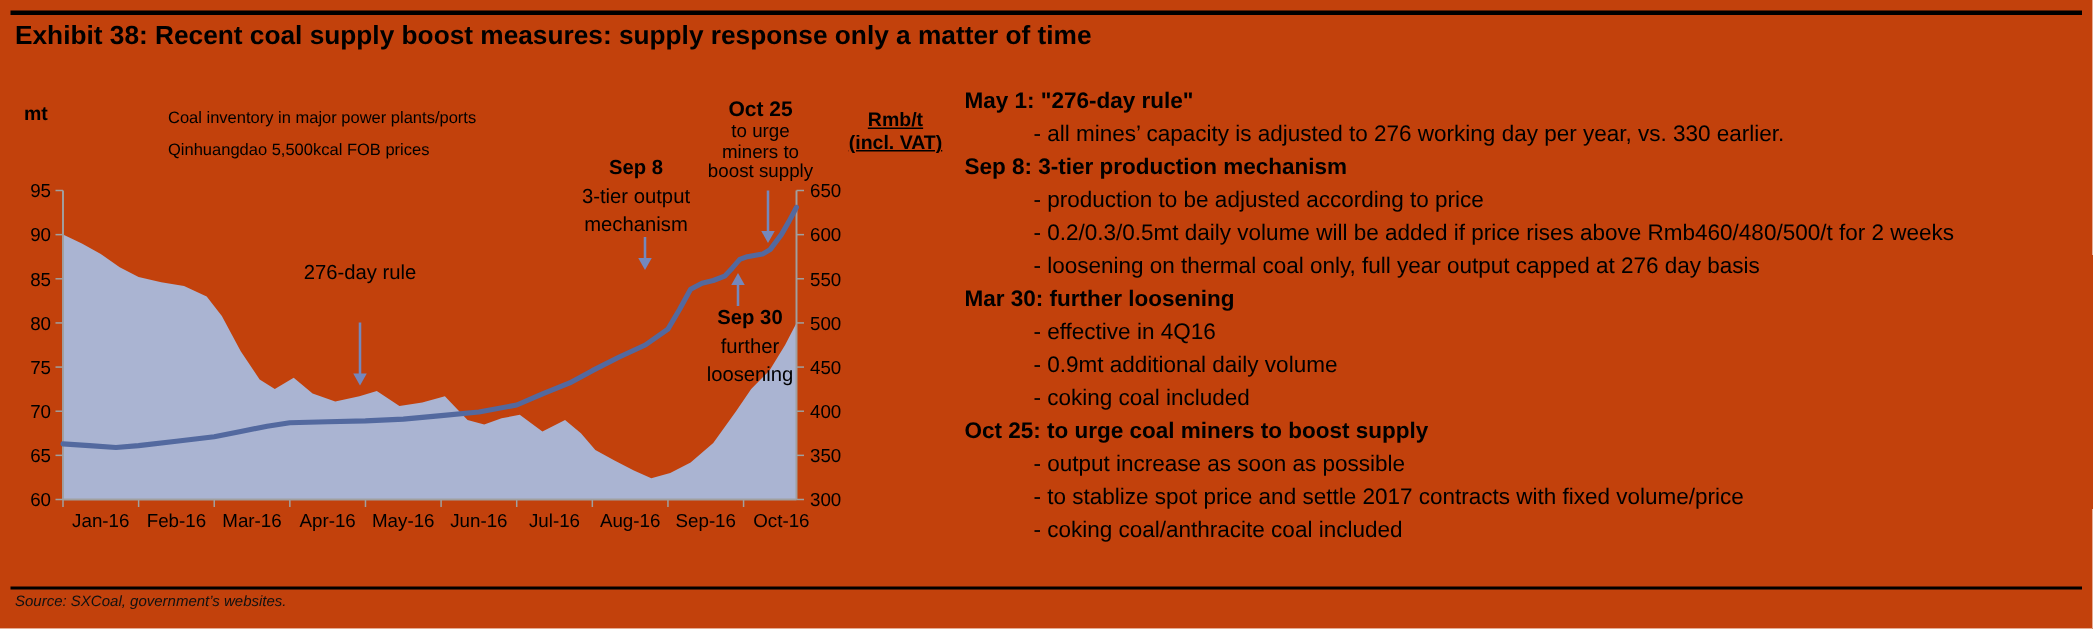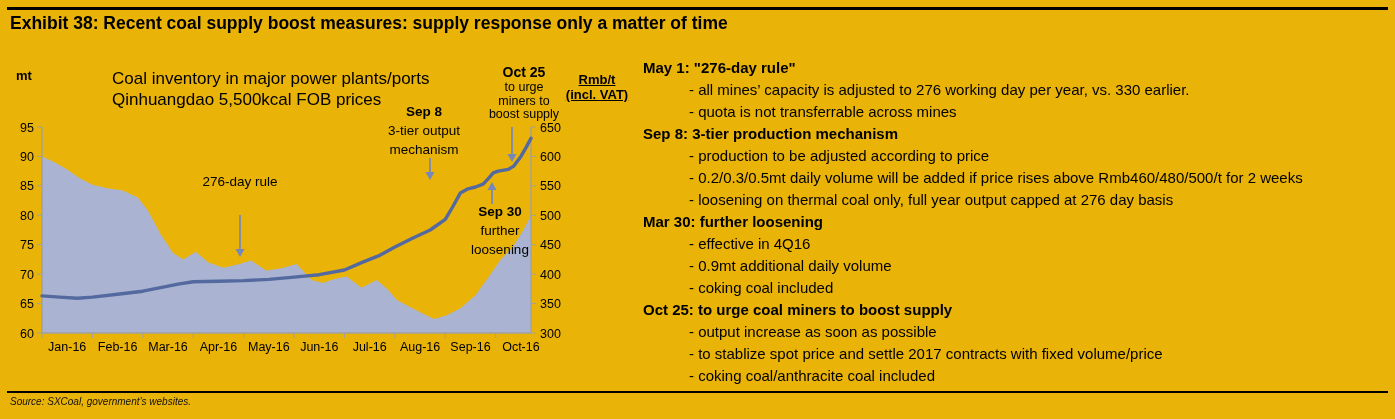--- a/index.html
+++ b/index.html
@@ -1,35 +1,35 @@
 <!DOCTYPE html>
 <html><head>
 <meta charset="utf-8">
 <style>
   html,body{margin:0;padding:0;background:#ffffff;}
-  .page{position:relative;width:1395px;height:419px;background:#eab308;overflow:hidden;
+  .page{position:relative;width:1395px;height:419px;background:#c2410c;overflow:hidden;
         font-family:"Liberation Sans",sans-serif;color:#000;}
   .top-rule{position:absolute;left:7px;right:7px;top:7px;height:3px;background:#000;}
   .title{position:absolute;left:10px;top:13px;margin:0;font-size:17.5px;font-weight:bold;letter-spacing:0;}
   .chart-panel{position:absolute;left:10px;top:58px;width:630px;height:312px;}
   #chart-svg{position:absolute;left:0;top:0;}
   #chart-svg text.tick{font:12.5px "Liberation Sans",sans-serif;fill:#000;}
   .axis-unit{position:absolute;font-size:13px;font-weight:700;}
   .axis-unit.left{left:6px;top:10px;}
   .axis-unit.right{left:543px;top:14px;width:88px;text-align:center;line-height:15px;font-weight:600;text-decoration:underline;}
-  .legend{position:absolute;left:66px;top:10px;font-size:17px;}
+  .legend{position:absolute;left:66px;top:10px;font-size:11px;}
   .legend-row{display:flex;align-items:center;height:21px;}
   .swatch-area{display:inline-block;width:30px;height:9px;margin-right:6px;}
   .swatch-line{display:inline-block;width:30px;height:4px;margin-right:6px;}
   .ann{position:absolute;text-align:center;font-size:13.5px;line-height:19px;}
   .ann-t{font-weight:bold;}
   .ann.may1{left:168px;top:114px;width:124px;}
   .ann.sep8{left:352px;top:44px;width:124px;}
   .ann.sep30{left:430px;top:144px;width:120px;}
-  .ann.oct25{left:454px;top:6px;width:120px;line-height:13.5px;text-align:center;}
+  .ann.oct25{left:437px;top:6px;width:120px;line-height:13.5px;text-align:center;}
   .ann.oct25 .ann-t{font-size:14px;line-height:17px;}
   .ann.oct25 .ann-l{font-size:12.5px;}
   .notes{position:absolute;left:643px;top:57px;right:8px;font-size:15px;line-height:22px;}
   .notes h2{margin:0;font-size:15px;line-height:22px;font-weight:bold;}
   .notes .bullet{padding-left:46px;}
   .bottom-rule{position:absolute;left:7px;right:7px;top:391px;height:2px;background:#000;}
   .source{position:absolute;left:10px;top:396px;font-size:10px;font-style:italic;color:#111;}
 </style>
 </head>
 <body>
@@ -142,21 +142,20 @@
     <div class="ann sep30">
       <div class="ann-t">Sep 30</div>
       <div class="ann-l">further</div>
       <div class="ann-l">loosening</div>
     </div>
   </div>
 
   <div class="notes">
     <h2>May 1: "276-day rule"</h2>
     <div class="bullet">- all mines’ capacity is adjusted to 276 working day per year, vs. 330 earlier.</div>
-    <div class="bullet">- quota is not transferrable across mines</div>
     <h2>Sep 8: 3-tier production mechanism</h2>
     <div class="bullet">- production to be adjusted according to price</div>
     <div class="bullet">- 0.2/0.3/0.5mt daily volume will be added if price rises above Rmb460/480/500/t for 2 weeks</div>
     <div class="bullet">- loosening on thermal coal only, full year output capped at 276 day basis</div>
     <h2>Mar 30: further loosening</h2>
     <div class="bullet">- effective in 4Q16</div>
     <div class="bullet">- 0.9mt additional daily volume</div>
     <div class="bullet">- coking coal included</div>
     <h2>Oct 25: to urge coal miners to boost supply</h2>
     <div class="bullet">- output increase as soon as possible</div>

